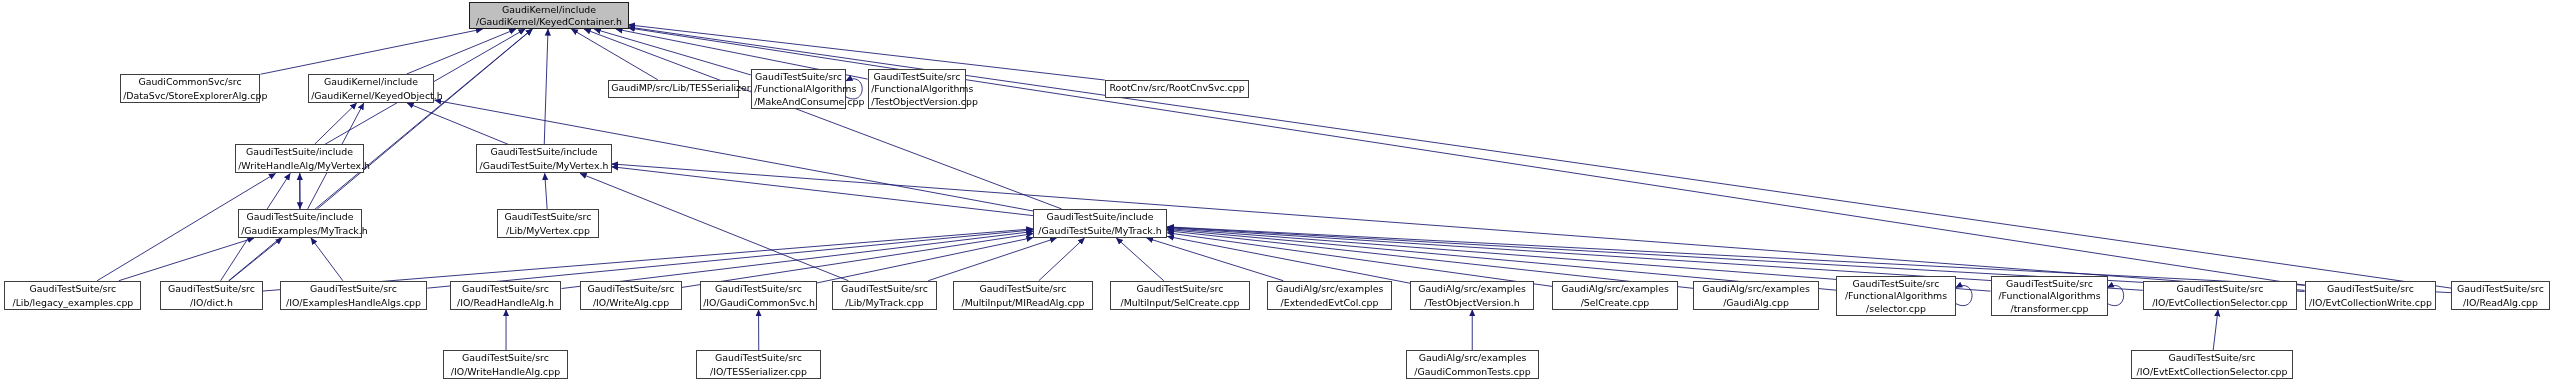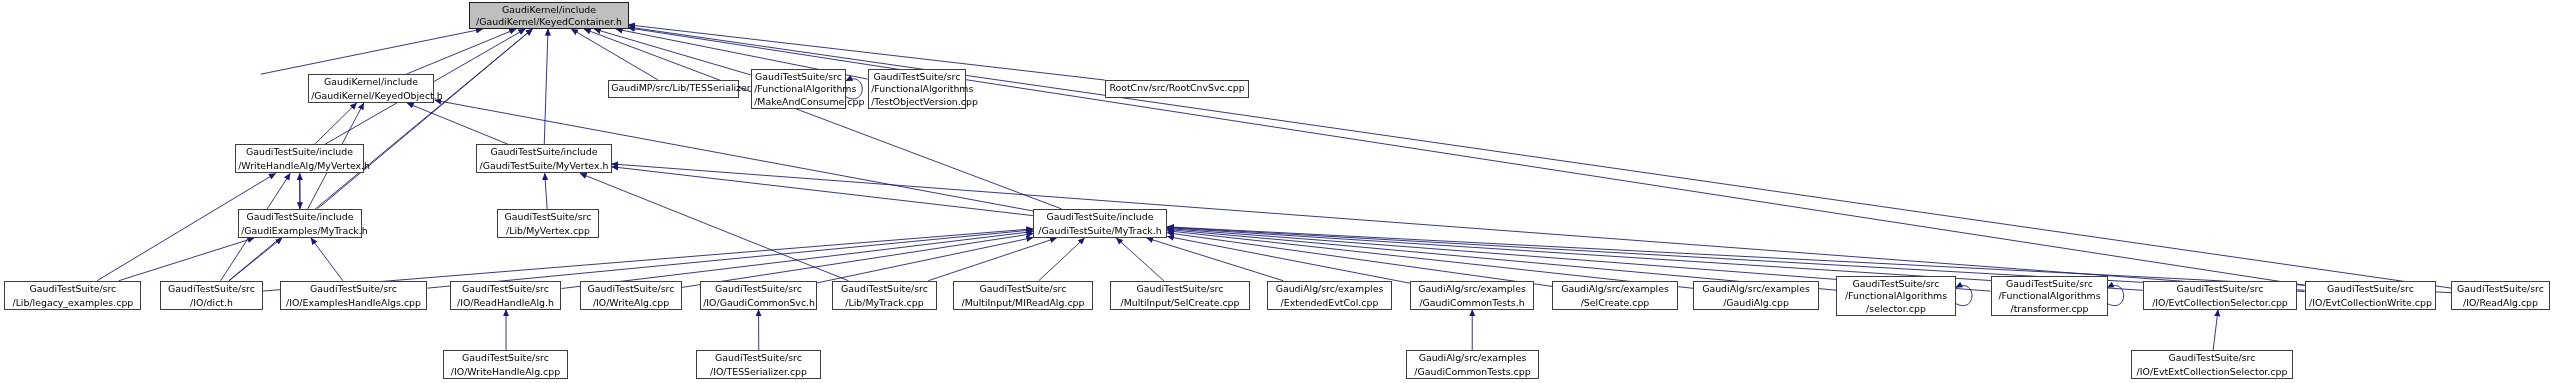--- a/index.html
+++ b/index.html
@@ -95,20 +95,24 @@
       <line x1="2029.5" y1="483" x2="2029.5" y2="427" stroke="#191970" stroke-width="1.2" marker-end="url(#arrow)"></line>
       <line x1="3050.8958333333335" y1="483" x2="3057.6041666666665" y2="427" stroke="#191970" stroke-width="1.2" marker-end="url(#arrow)"></line>
       <path d="M 1166 133.5 C 1196 148.9, 1196 96.1, 1166 111.5" fill="none" stroke="#191970" stroke-width="1.2" marker-end="url(#arrow)"></path>
       <path d="M 2696 418.5 C 2726 433.9, 2726 381.1, 2696 396.5" fill="none" stroke="#191970" stroke-width="1.2" marker-end="url(#arrow)"></path>
       <path d="M 2905 418.5 C 2935 433.9, 2935 381.1, 2905 396.5" fill="none" stroke="#191970" stroke-width="1.2" marker-end="url(#arrow)"></path>
     </svg>
 <div class="node root" style="left: 469px; top: 2.2px; width: 160px; height: 27px;">
       <div class="line">GaudiKernel/include</div>
       <div class="line">/GaudiKernel/KeyedContainer.h</div>
     </div>
+    <div class="node" style="left: 120px; top: 74px; width: 140px; height: 29px;">
+      <div class="line">GaudiCommonSvc/src</div>
+      <div class="line">/DataSvc/StoreExplorerAlg.cpp</div>
+    </div>
     <div class="node" style="left: 308px; top: 74px; width: 126px; height: 29px;">
       <div class="line">GaudiKernel/include</div>
       <div class="line">/GaudiKernel/KeyedObject.h</div>
     </div>
     <div class="node" style="left: 608px; top: 80px; width: 131px; height: 18px;">
       <div class="line">GaudiMP/src/Lib/TESSerializer.cpp</div>
     </div>
     <div class="node" style="left: 751px; top: 69px; width: 95px; height: 40px;">
       <div class="line">GaudiTestSuite/src</div>
       <div class="line">/FunctionalAlgorithms</div>
@@ -177,21 +181,21 @@
     <div class="node" style="left: 1110px; top: 281px; width: 140px; height: 29px;">
       <div class="line">GaudiTestSuite/src</div>
       <div class="line">/MultiInput/SelCreate.cpp</div>
     </div>
     <div class="node" style="left: 1267px; top: 281px; width: 125px; height: 29px;">
       <div class="line">GaudiAlg/src/examples</div>
       <div class="line">/ExtendedEvtCol.cpp</div>
     </div>
     <div class="node" style="left: 1410px; top: 281px; width: 124px; height: 29px;">
       <div class="line">GaudiAlg/src/examples</div>
-      <div class="line">/GaudiCommonTests.h</div>
+      <div class="line">/TestObjectVersion.h</div>
     </div>
     <div class="node" style="left: 1552px; top: 281px; width: 126px; height: 29px;">
       <div class="line">GaudiAlg/src/examples</div>
       <div class="line">/SelCreate.cpp</div>
     </div>
     <div class="node" style="left: 1693px; top: 281px; width: 126px; height: 29px;">
       <div class="line">GaudiAlg/src/examples</div>
       <div class="line">/GaudiAlg.cpp</div>
     </div>
     <div class="node" style="left: 1836px; top: 276px; width: 120px; height: 40px;">

